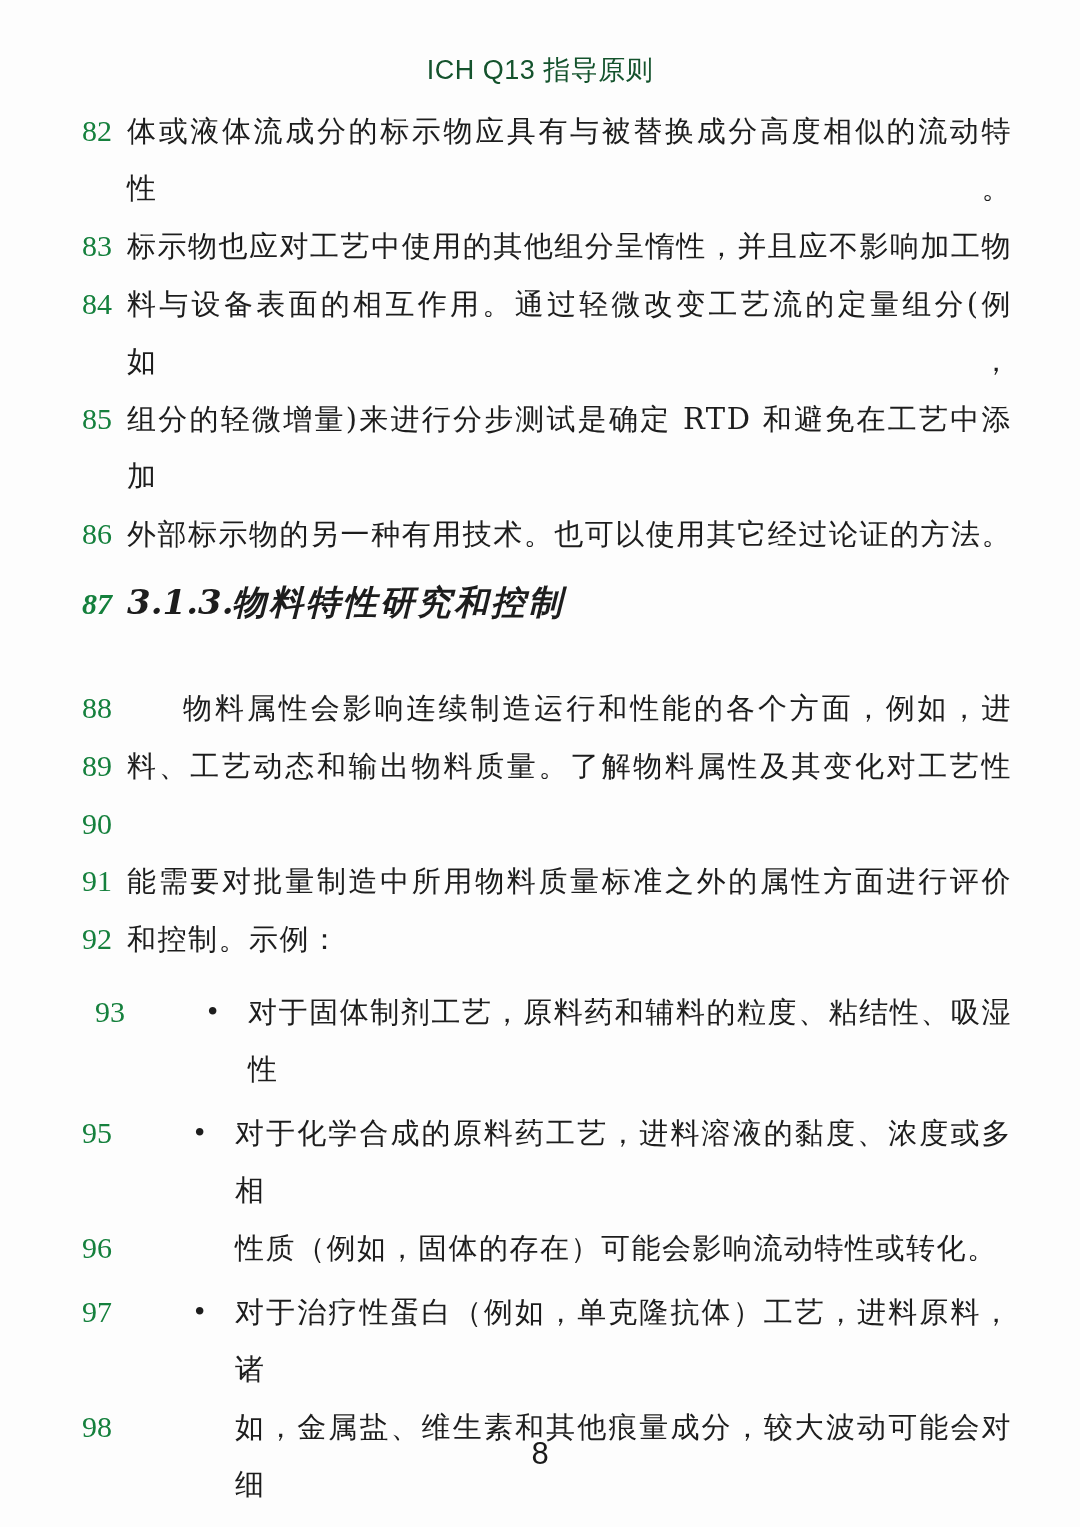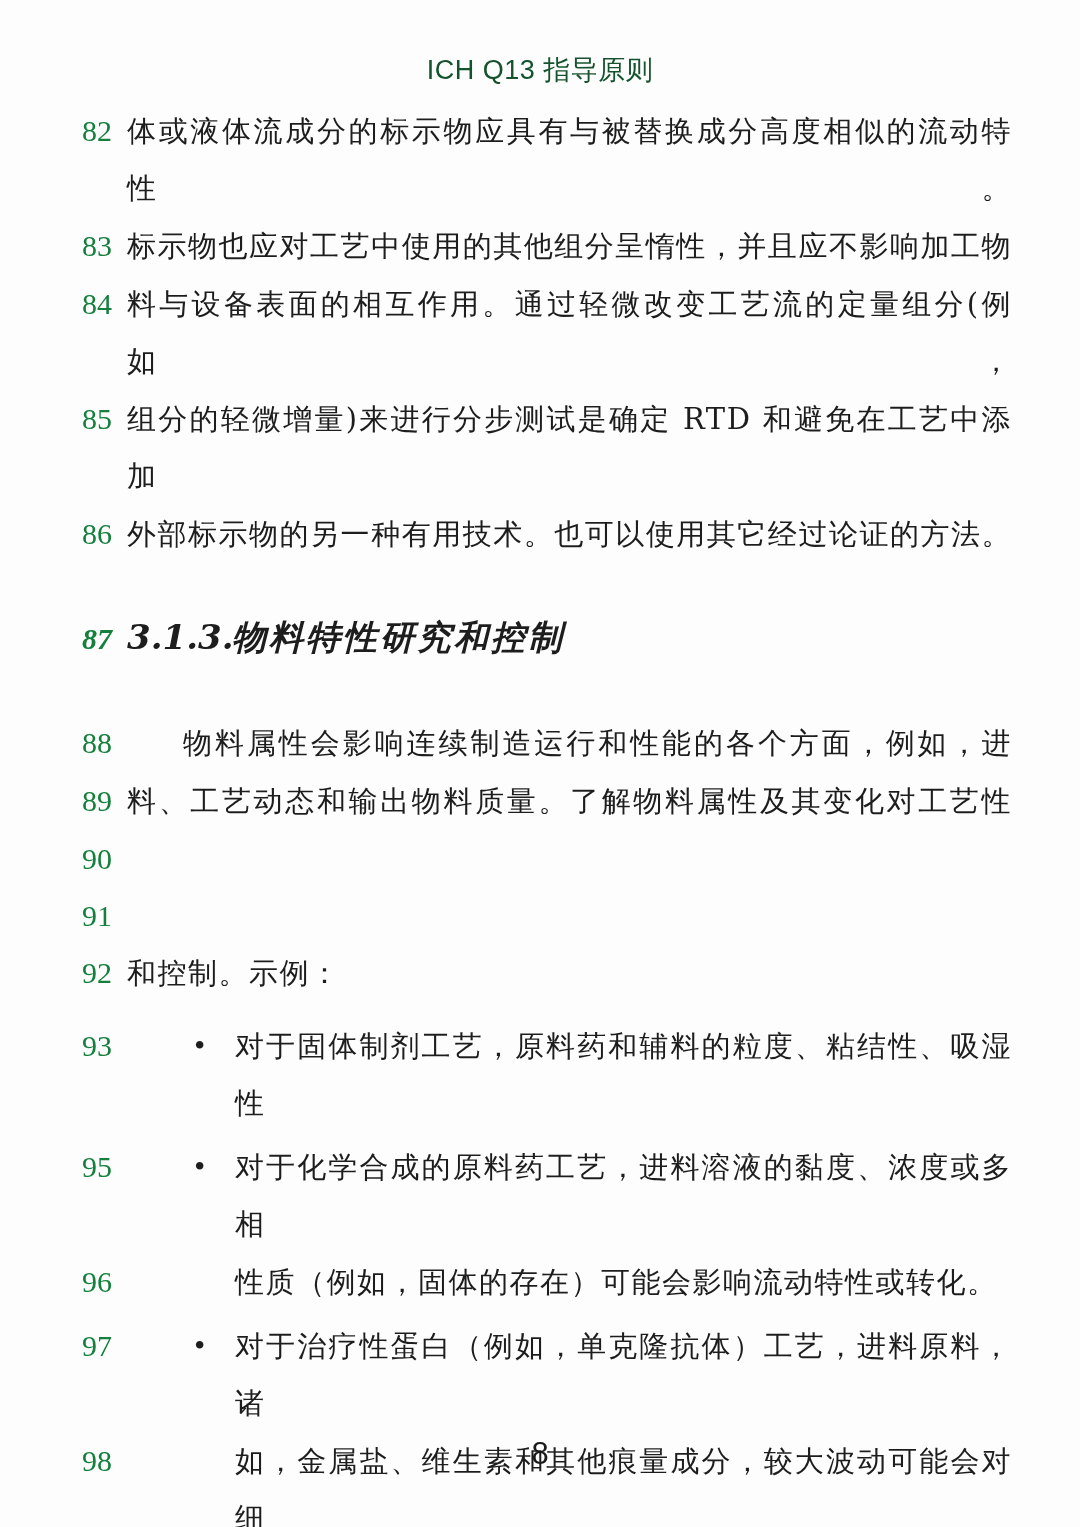--- a/index.html
+++ b/index.html
@@ -53,35 +53,34 @@
   .indent .ltext { text-indent: 56px; }
   .bullet-first .ltext,
   .bullet-cont .ltext { padding-left: 123px; }
   .bullet-marker {
     position: absolute;
     left: 80px;
     top: 0;
     font-size: 26px;
     text-indent: 0;
   }
-  .gap-lg { margin-top: 15px; }
+  .gap-lg { margin-top: 15px; padding-left: 13px; }
   .gap-sm { margin-top: 6px; }
   .heading {
     margin-top: 18px;
     margin-bottom: 54px;
     font-weight: bold;
     font-style: italic;
     font-size: 34px;
     line-height: 42px;
   }
   .heading .ltext {
     display: flex;
     letter-spacing: 1px;
     text-align: left;
-    margin-top: 35px;
   }
   .heading .section-number {
     flex: none;
     width: 105px;
     letter-spacing: 0;
   }
   .heading .section-title { letter-spacing: 3px; }
   .page-number {
     position: absolute;
     left: 0;
@@ -132,20 +131,21 @@
     </div>
     <div class="row body fill">
       <span class="lnum">89</span>
       <span class="ltext"><span>料、工艺动态和输出物料质量。了解物料属性及其变化对工艺性</span></span>
     </div>
     <div class="row body fill">
       <span class="lnum">90</span>
     </div>
     <div class="row body fill">
       <span class="lnum">91</span>
+      <span class="ltext"><span>能需要对批量制造中所用物料质量标准之外的属性方面进行评价</span></span>
     </div>
     <div class="row body">
       <span class="lnum">92</span>
       <span class="ltext"><span>和控制。示例：</span></span>
     </div>
     <div class="row bullet-first fill gap-lg">
       <span class="lnum">93</span>
       <span class="ltext"><span class="bullet-marker">•</span><span>对于固体制剂工艺，原料药和辅料的粒度、粘结性、吸湿性</span></span>
     </div>
     <div class="row bullet-first fill gap-sm">

